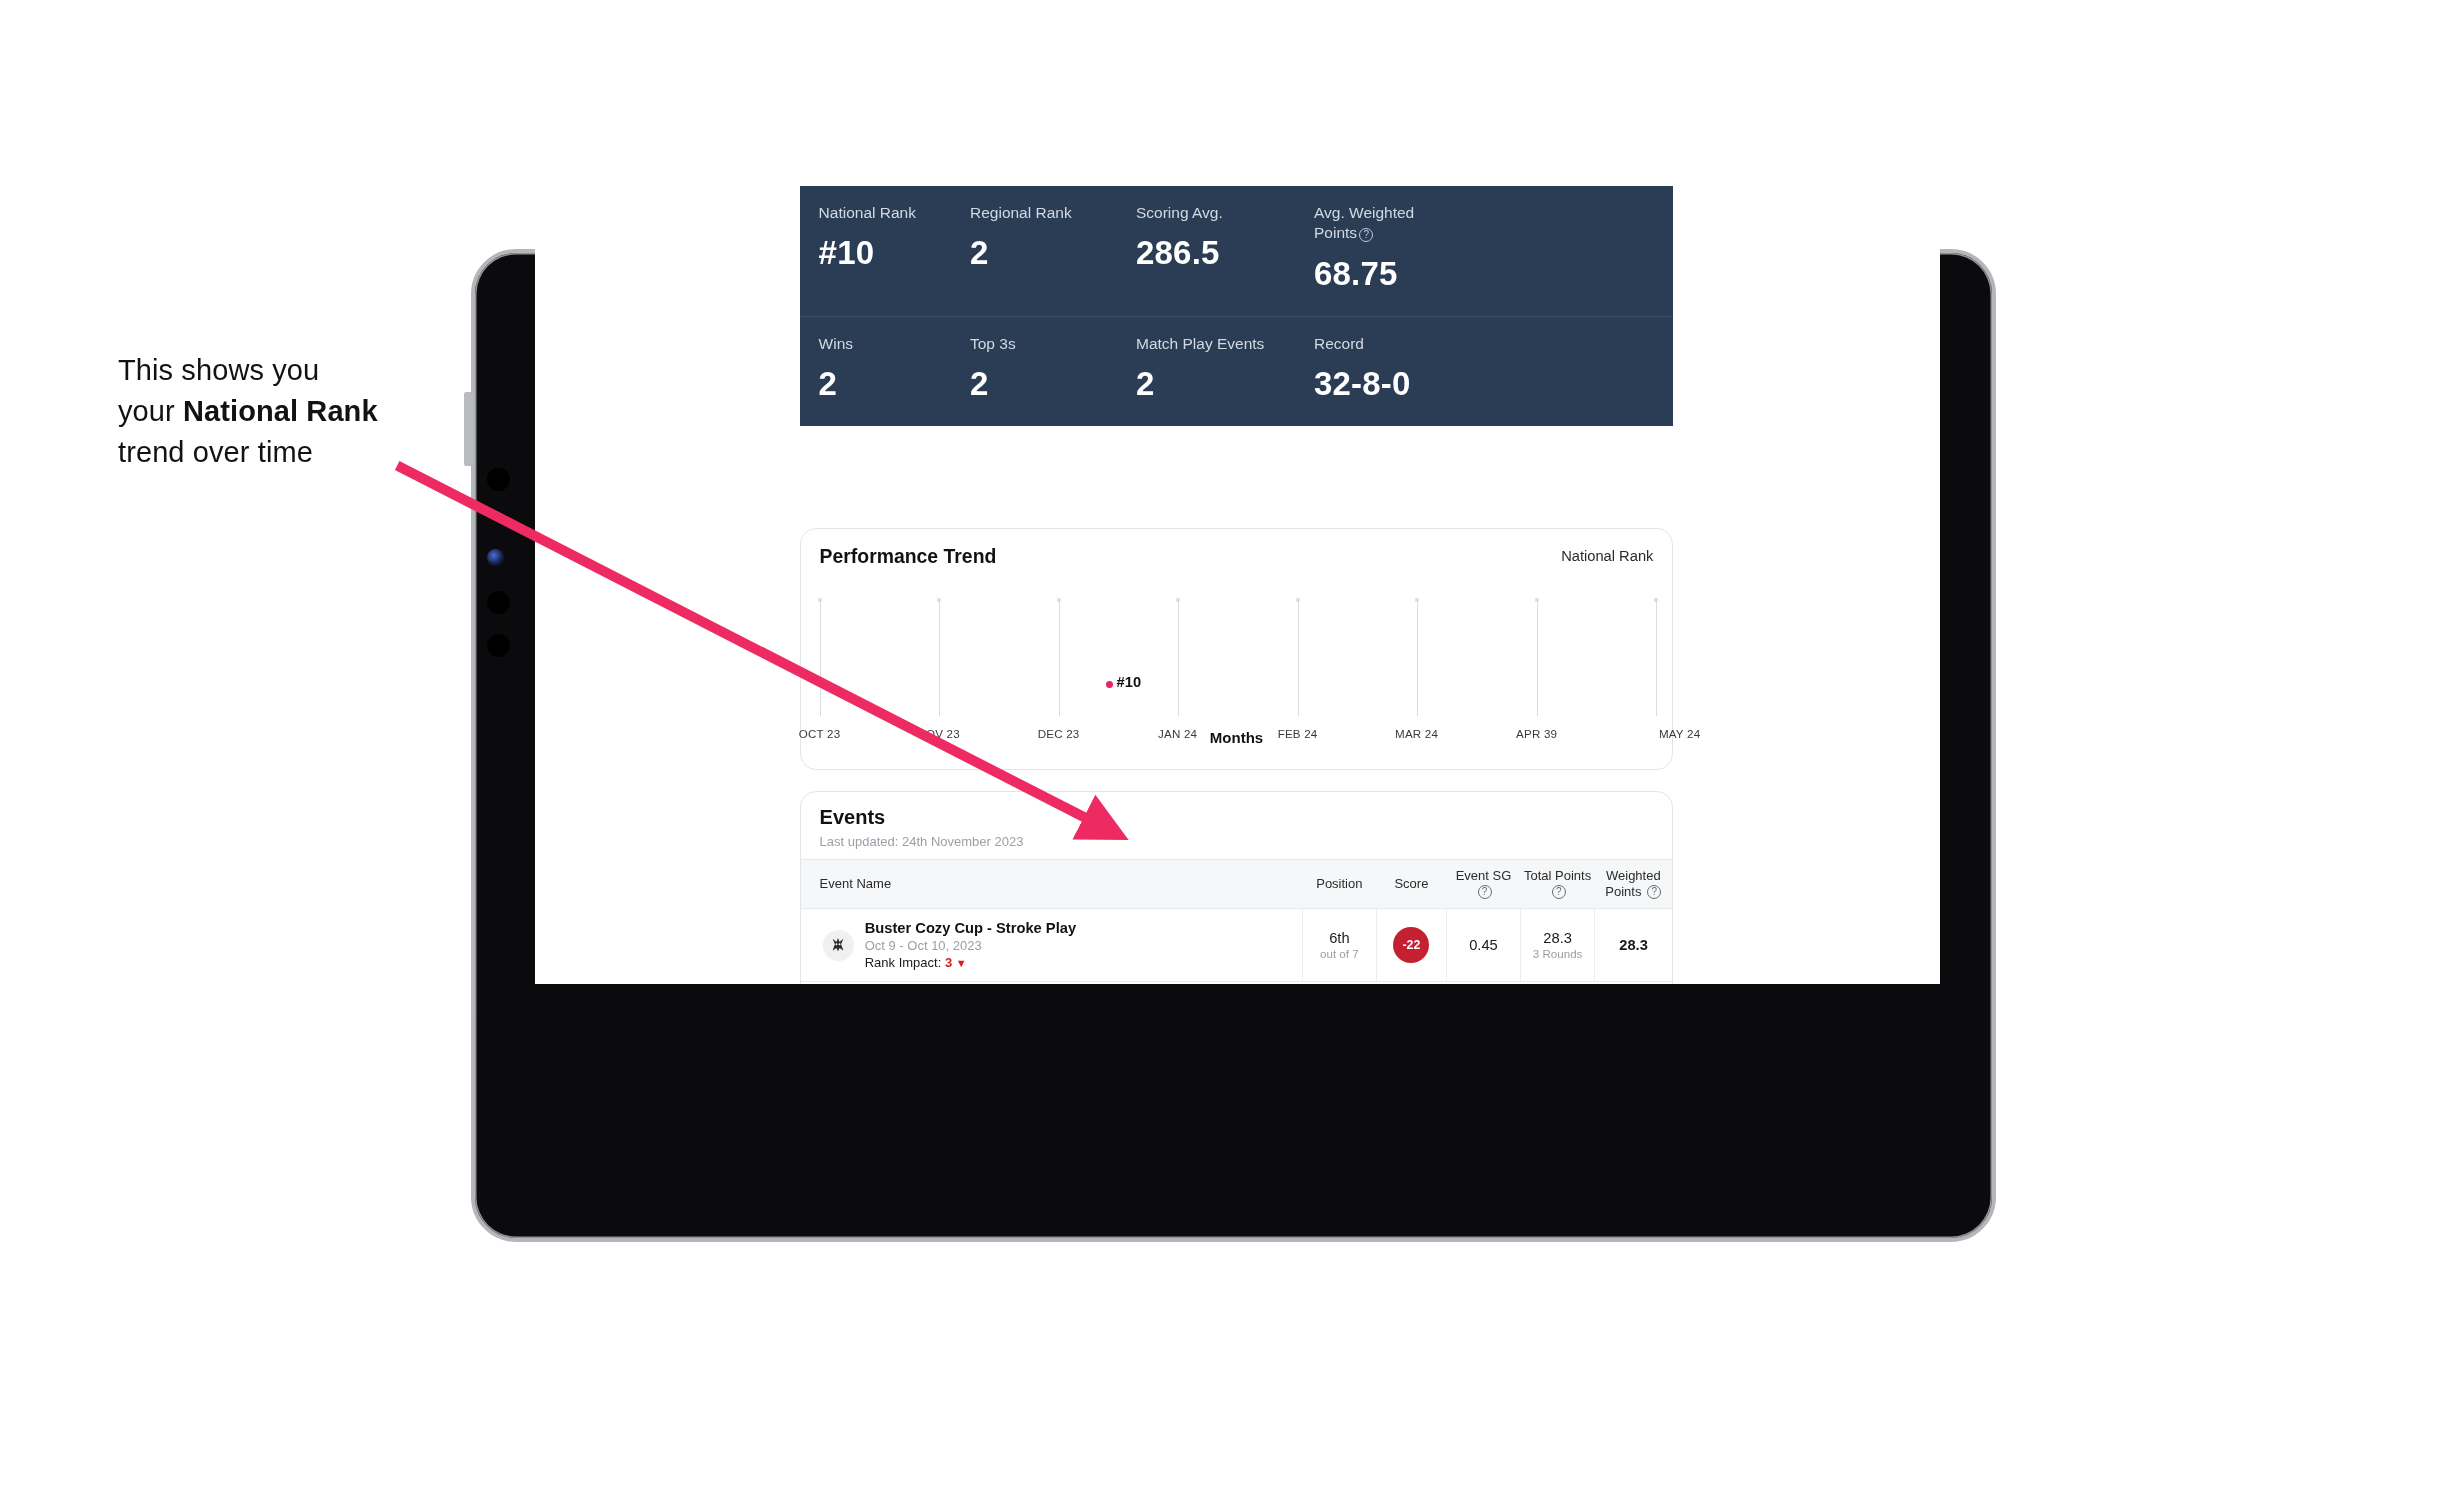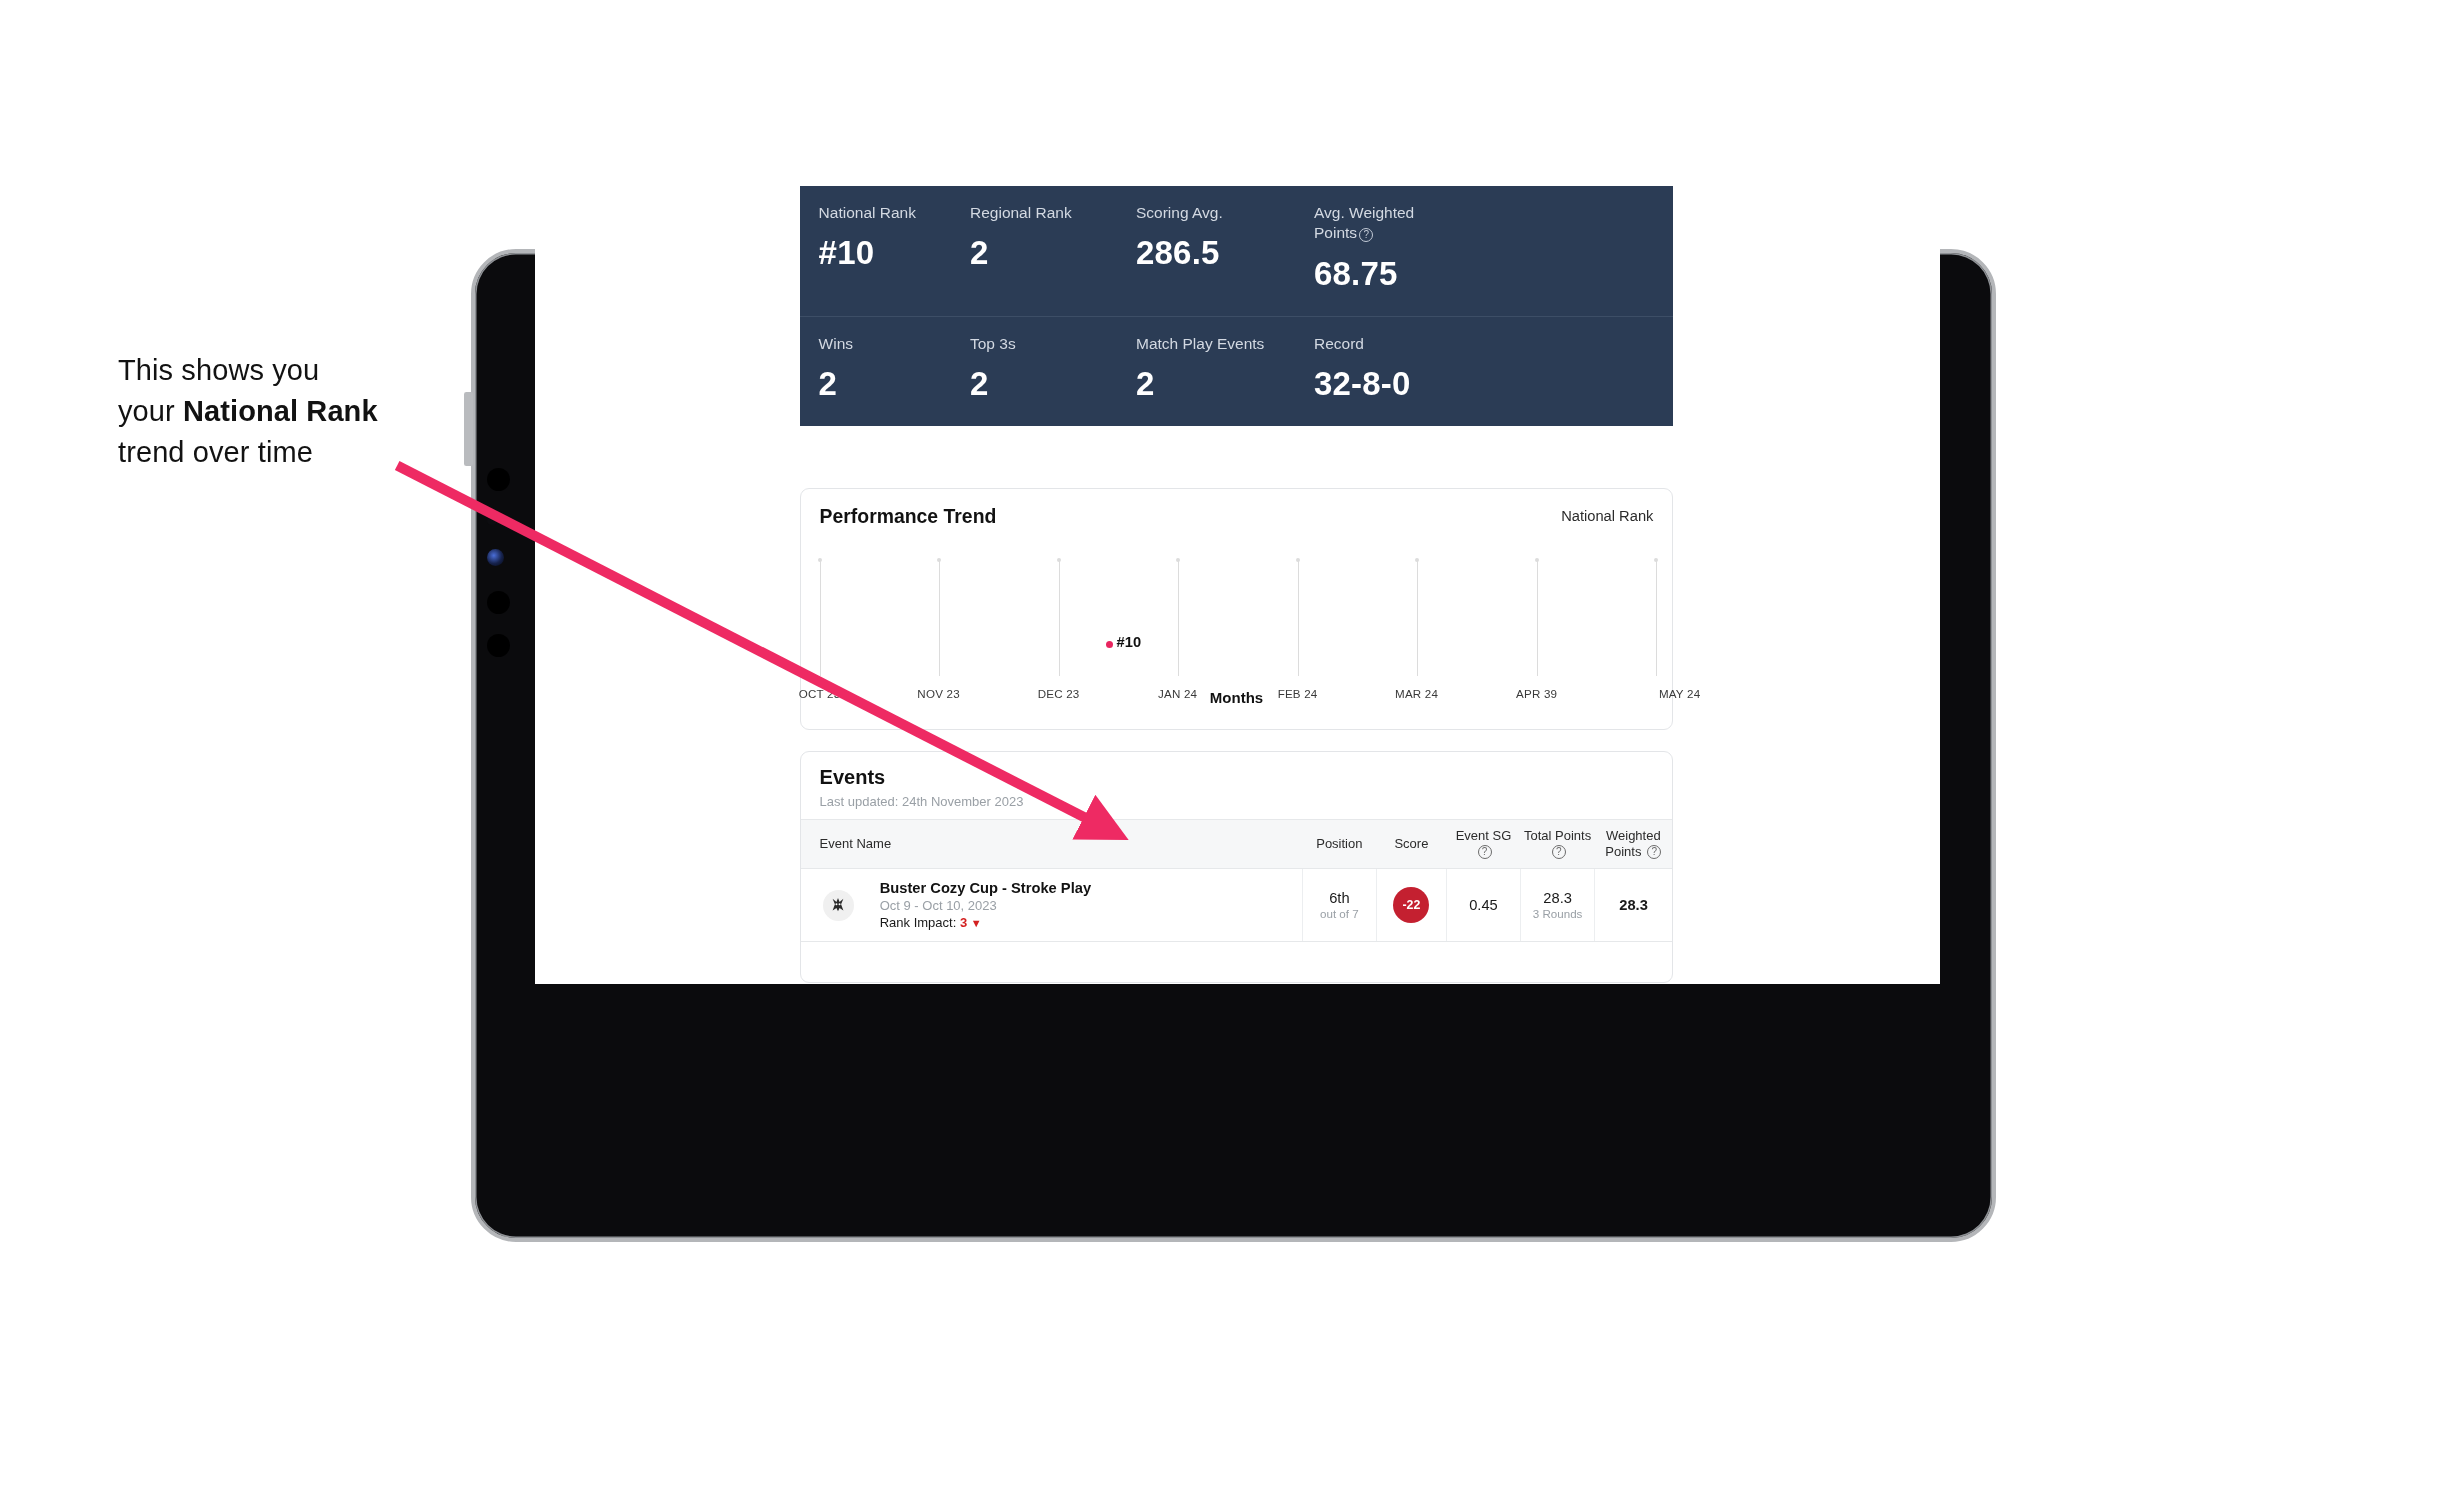--- a/index.html
+++ b/index.html
@@ -90,21 +90,21 @@
     display: inline-block; width: 14px; height: 14px;
     border: 1.2px solid #c2cad6; border-radius: 50%;
     font-size: 10px; line-height: 11.6px; text-align: center;
     color: #c2cad6; vertical-align: 0.8px; margin-left: 2.3px;
   }
 
   
   .card {
     position: absolute; left: 265px;
     width: 873px; background: #ffffff;
-    border: 0.8px solid #e3e5e8; border-radius: 9px;
+    border: 0.8px solid #e3e5e8; border-radius: 16px; margin-top: 40px;
   }
   #chart-card { top: 302px; height: 242px; }
   #events-card { top: 565px; height: 232px; }
 
   #chart-title {
     position: absolute; left: 18.6px; top: 15.5px;
     font-size: 19.4px; font-weight: 700; color: #121212;
   }
   #chart-legend {
     position: absolute; right: 18.6px; top: 18.6px;
@@ -175,21 +175,21 @@
   }
   #events-table td.name { border-right: 0.8px solid #eceef0; text-align: left; }
   #events-table td:last-child { border-right: none; }
   .col-name { width: 480px; }
   .col-pos  { width: 71px; }
   .col-score{ width: 67px; }
   .col-sg   { width: 71px; }
   .col-tp   { width: 71px; }
   .col-wp   { width: 74px; }
 
-  .ev-wrap { display: flex; align-items: center; gap: 26px; padding-left: 18.6px; }
+  .ev-wrap { display: flex; align-items: center; gap: 11px; padding-left: 18.6px; }
   .ev-logo {
     width: 31px; height: 31px; border-radius: 50%;
     background: #f0f0f0; flex: none;
     display: flex; align-items: center; justify-content: center;
   }
   .ev-name { font-size: 14.7px; font-weight: 700; color: #121212; }
   .ev-dates { font-size: 13px; color: #9aa0a6; margin-top: 2.3px; }
   .ev-rank { font-size: 13px; color: #1a1a1a; margin-top: 2.3px; }
   .ev-rank b { color: #d32121; font-weight: 700; }
   .tri-down { color: #d32121; font-size: 11px; }

